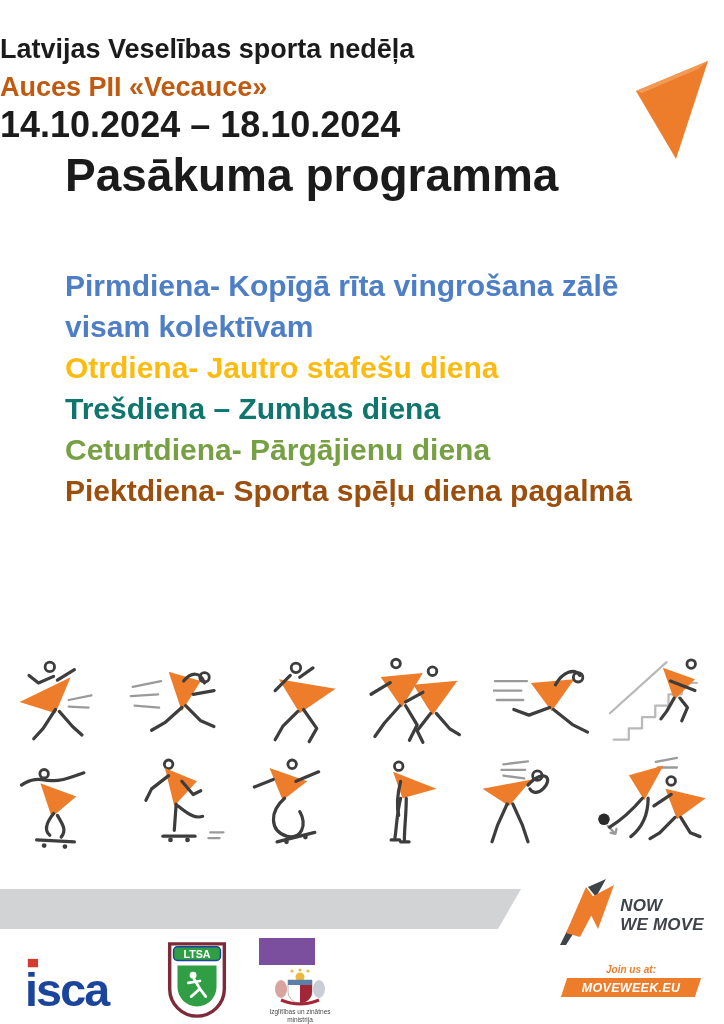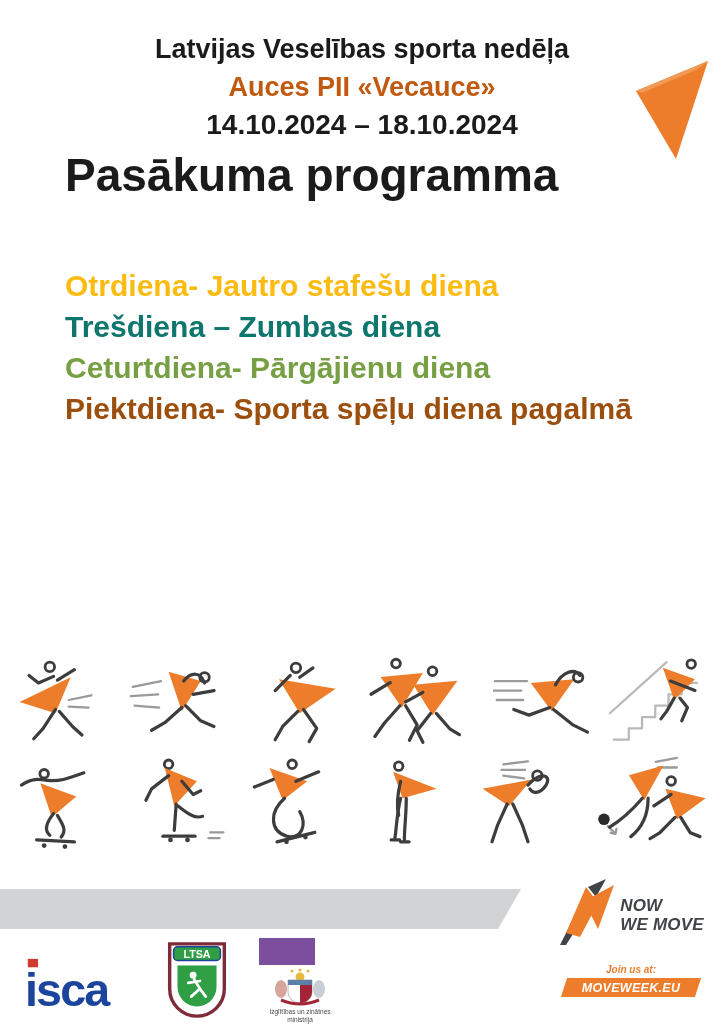--- a/index.html
+++ b/index.html
@@ -1,23 +1,23 @@
 <!DOCTYPE html>
 <html><head>
 <meta charset="utf-8">
 <style>
   html,body{margin:0;padding:0;}
   body{background:#ffffff;font-family:"Liberation Sans", sans-serif;}
   .page{position:relative;width:724px;height:1024px;background:#ffffff;overflow:hidden;margin:0 auto;}
 
   
-  .header{position:absolute;top:30px;left:0;width:724px;text-align:center;}
+  .header{position:absolute;top:30px;left:0;width:724px;}
   .title{font-size:27px;font-weight:bold;color:#1b1b1b;line-height:38px;margin:0;}
   .subtitle{font-size:27px;font-weight:bold;color:#c05a10;line-height:38px;margin:0;}
-  .dates{font-size:28px;font-weight:bold;color:#1b1b1b;line-height:38px;margin:0;}
+  .dates{font-size:36px;font-weight:bold;color:#1b1b1b;line-height:38px;margin:0;}
   .corner-arrow{position:absolute;top:55px;right:12px;width:80px;height:110px;}
 
   .main-heading{position:absolute;top:148px;left:65px;margin:0;font-size:46px;font-weight:bold;color:#1b1b1b;letter-spacing:0px;}
 
   
   .program{position:absolute;top:265px;left:65px;width:600px;}
   .program p{margin:0;font-size:30px;font-weight:bold;line-height:41px;}
   .c-blue{color:#4e7fc6;}
   .c-gold{color:#fbbb10;}
   .c-purple{color:#0f766e;}
@@ -72,20 +72,21 @@
   </div>
 
   <svg class="corner-arrow" viewBox="0 0 80 110">
     <polygon points="4,36 76,6 44,104" fill="#ed7d2b"></polygon>
     <polygon points="4,36 76,6 66,14 10,38" fill="#f09a55"></polygon>
   </svg>
 
   <h1 class="main-heading">Pasākuma programma</h1>
 
   <div class="program">
+    <p class="c-blue">Pirmdiena- Kopīgā rīta vingrošana zālē visam kolektīvam</p>
     <p class="c-gold">Otrdiena- Jautro stafešu diena</p>
     <p class="c-purple">Trešdiena – Zumbas diena</p>
     <p class="c-green">Ceturtdiena- Pārgājienu diena</p>
     <p class="c-brown">Piektdiena- Sporta spēļu diena pagalmā</p>
   </div>
 
   <div class="figures-row row-1">
     <div class="fig">
       <svg viewBox="0 0 110 100">
         <path class="speed" d="M60,50 l24,-5 M60,57 l21,1"></path>

